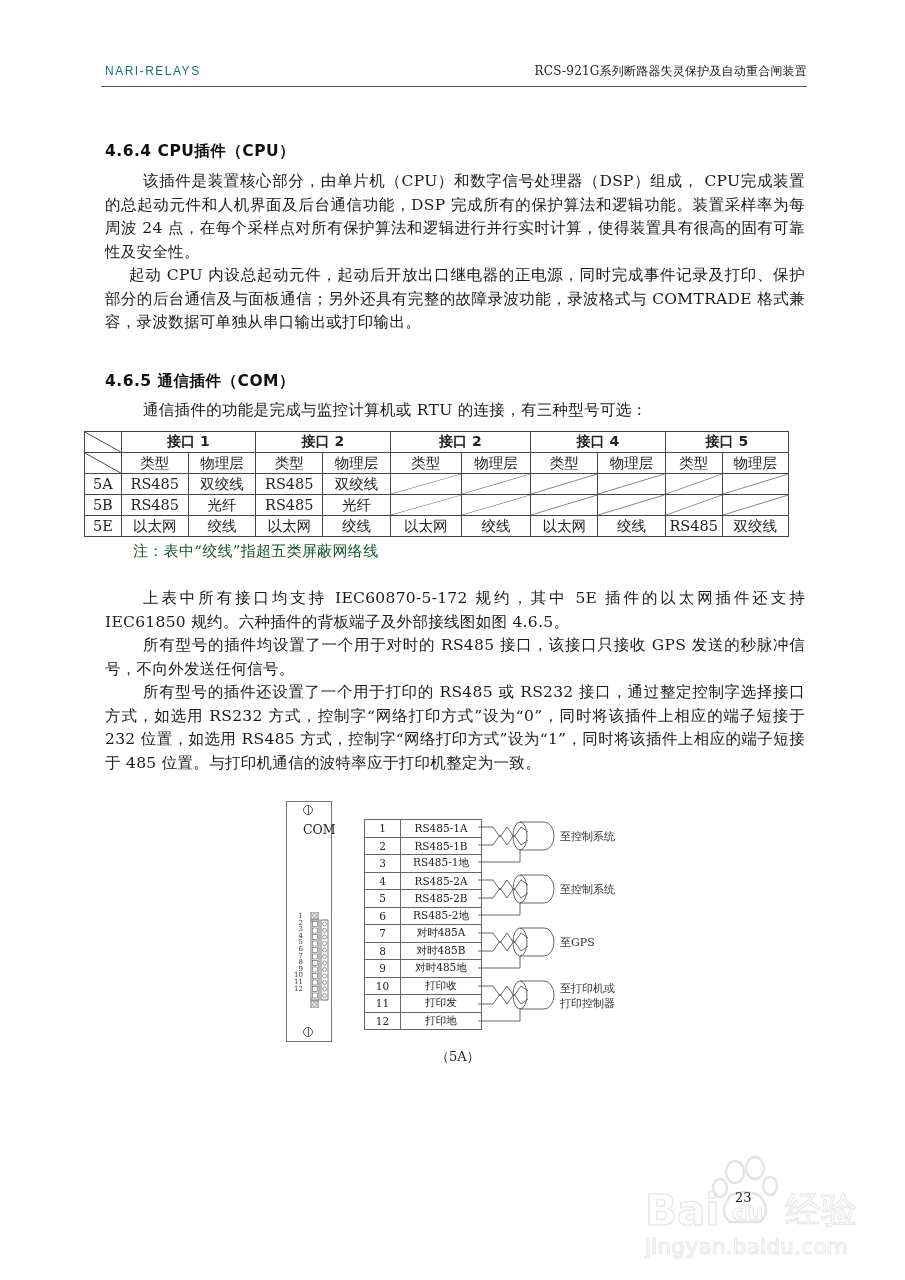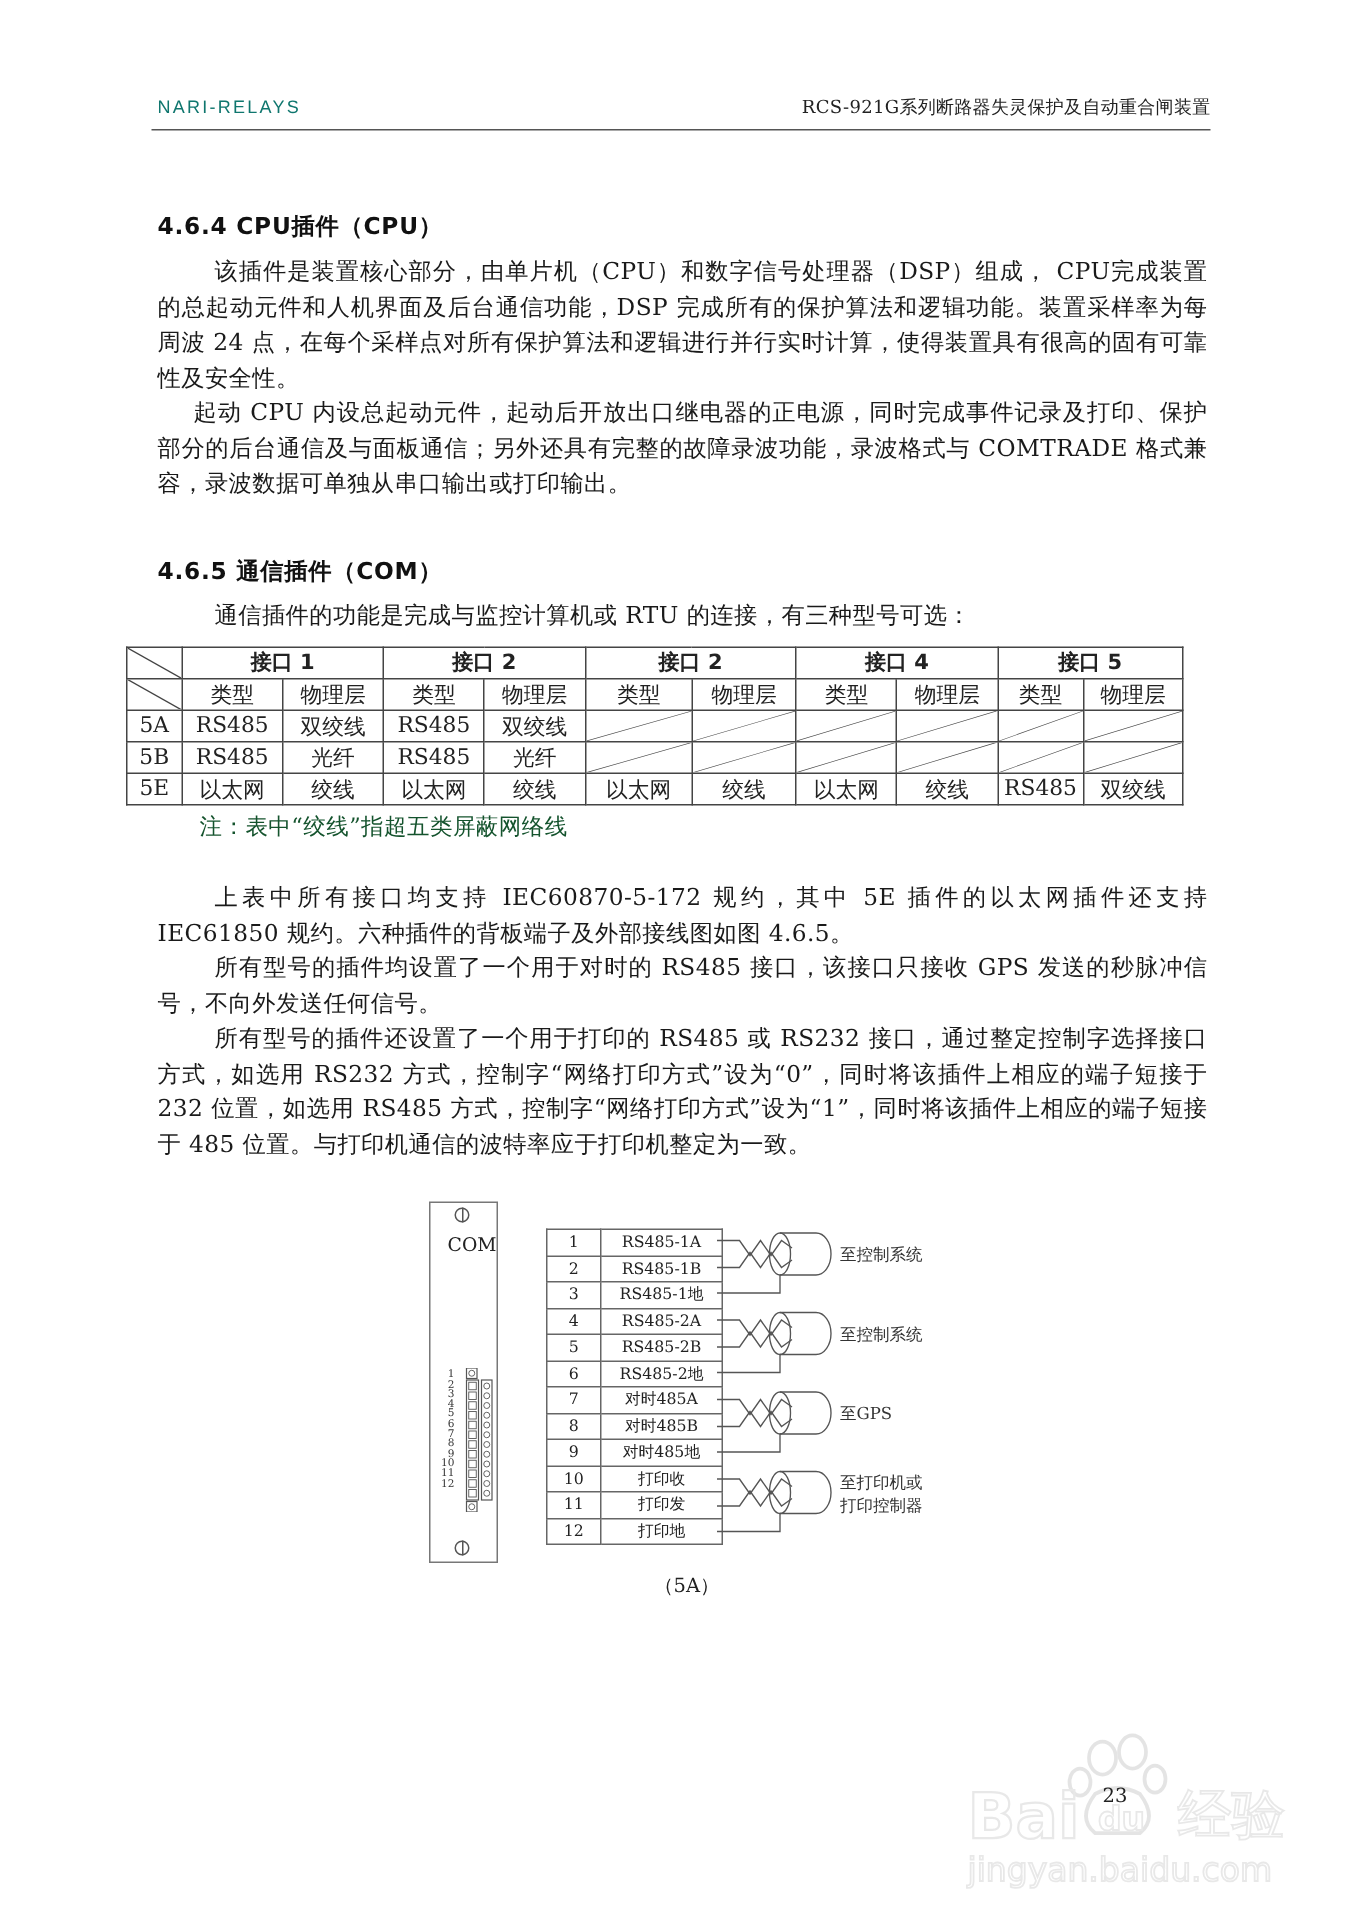--- a/index.html
+++ b/index.html
@@ -52,21 +52,21 @@
     position: absolute; left: 101px; top: 542px;
     font-size: 15px; color: #14532d; letter-spacing: 0.3px; margin-left: 32px;
   }
 
   
   .panel {
     position: absolute; left: 286px; top: 801px; width: 46px; height: 241px;
     border: 1px solid #777; box-sizing: border-box;
   }
   .panel-title {
-    position: absolute; left: 0; right: 0; top: 20px; text-align: right;
+    position: absolute; left: 16px; right: 0; top: 20px; text-align: left;
     font-size: 12.5px; color: #222;
   }
   .screw { position: absolute; left: 16px; width: 10px; height: 10px; border: 1px solid #555; border-radius: 50%; box-sizing: border-box; }
   .screw::after { content: ""; position: absolute; left: 3.5px; top: -1px; width: 1px; height: 10px; background: #555; }
   .terminal-block { position: absolute; left: 310px; top: 912px; }
   .term-nums {
     position: absolute; left: 289px; top: 913px; width: 14px;
     font-size: 7px; line-height: 6.6px; color: #333; text-align: right;
   }
   .pin-table {

